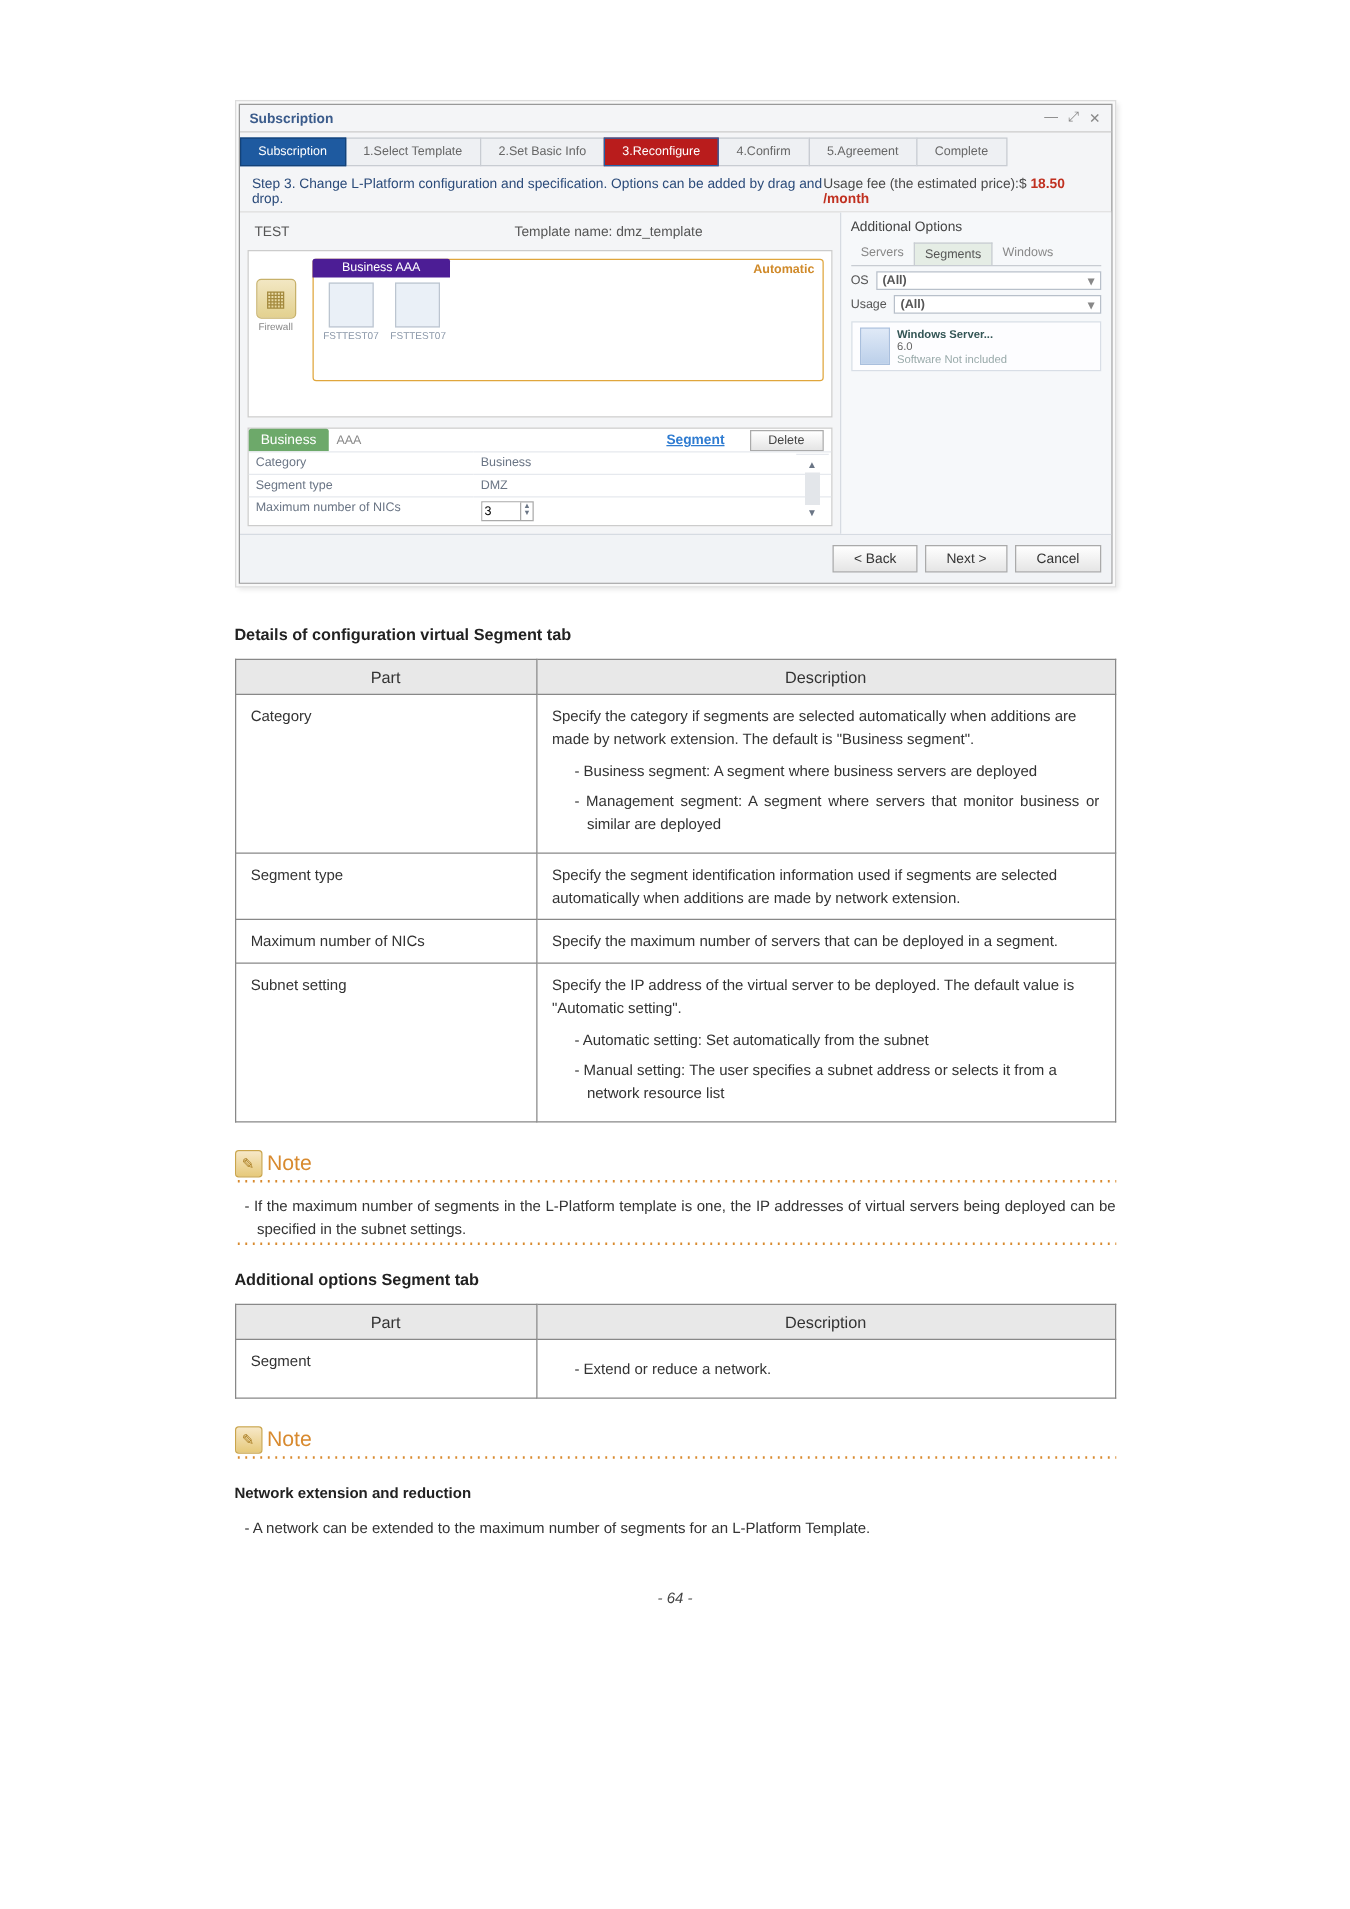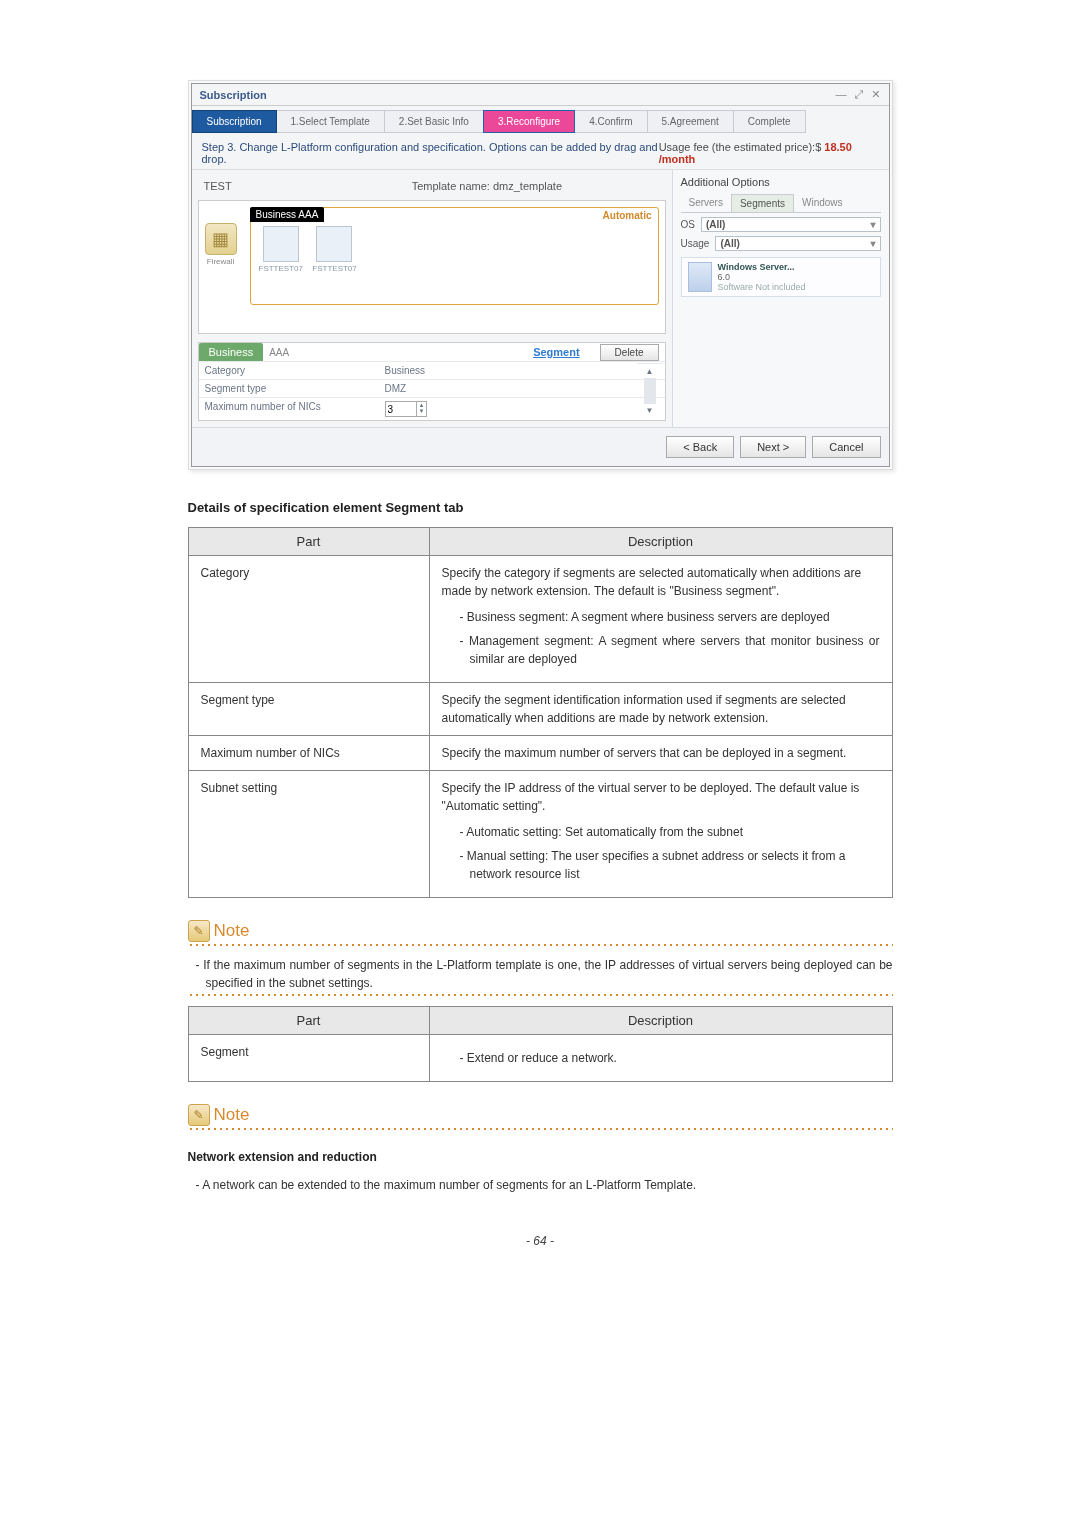--- a/index.html
+++ b/index.html
@@ -58,21 +58,21 @@
     border: 1px solid #c8ccd2;
     margin-right: -1px;
   }
   .crumb.active {
     background: #1e5aa0;
     color: #fff;
     border-color: #134278;
     z-index: 2;
   }
   .crumb.current {
-    background: #ec4899;
+    background: #b91c1c;
     color: #fff;
     border-color: #2261a7;
     z-index: 1;
   }
   .step-bar {
     display: flex;
     justify-content: space-between;
     padding: 4px 10px;
     font-size: 11px;
     border-bottom: 1px solid #ddd;
@@ -107,24 +107,24 @@
     border-radius: 3px;
     position: relative;
     padding: 18px 8px 8px 8px;
     min-height: 70px;
     margin-left: 45px;
   }
   .biz-tab {
     position: absolute;
     top: -1px;
     left: -1px;
-    background: #000000;
+    background: #4c1d95;
     color: #fff;
     font-size: 10px;
-    padding: 2px 6px;
+    padding: 2px 24px;
     border-radius: 2px 2px 0 0;
   }
   .auto-lbl {
     position: absolute;
     top: 2px;
     right: 6px;
     color: #d08a2a;
     font-size: 10px;
     font-weight: bold;
   }
@@ -513,21 +513,21 @@
       </div>
     </div>
     <div class="shot-footer">
       <span class="btn">&lt; Back</span>
       <span class="btn">Next &gt;</span>
       <span class="btn">Cancel</span>
     </div>
   </div>
 </div>
 
-<div class="section-title">Details of specification element Segment tab</div>
+<div class="section-title">Details of configuration virtual Segment tab</div>
 
 <table class="desc">
   <tbody>
         <tr>
     <th style="width:220px">Part</th>
     <th>Description</th>
   </tr>
   <tr>
     <td>Category</td>
     <td>
@@ -560,20 +560,21 @@
     </table>
 
 <div class="note-head">
   <span class="note-ico">✎</span>
   <span>Note</span>
 </div>
 <div class="dots"></div>
 <div class="note-body justify">If the maximum number of segments in the L-Platform template is one, the IP addresses of virtual servers being deployed can be specified in the subnet settings.</div>
 <div class="dots"></div>
 
+<div class="section-title">Additional options Segment tab</div>
 
 <table class="desc">
   <tbody>
         <tr>
     <th style="width:220px">Part</th>
     <th>Description</th>
   </tr>
   <tr>
     <td>Segment</td>
     <td>

